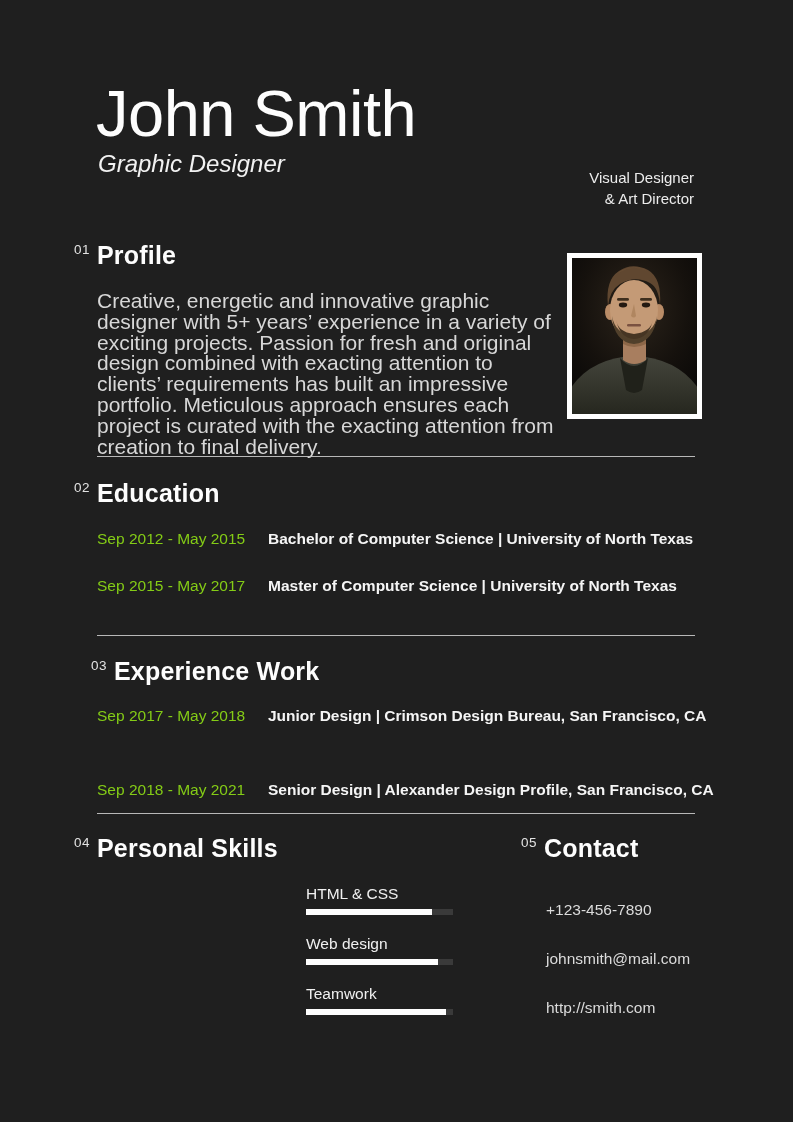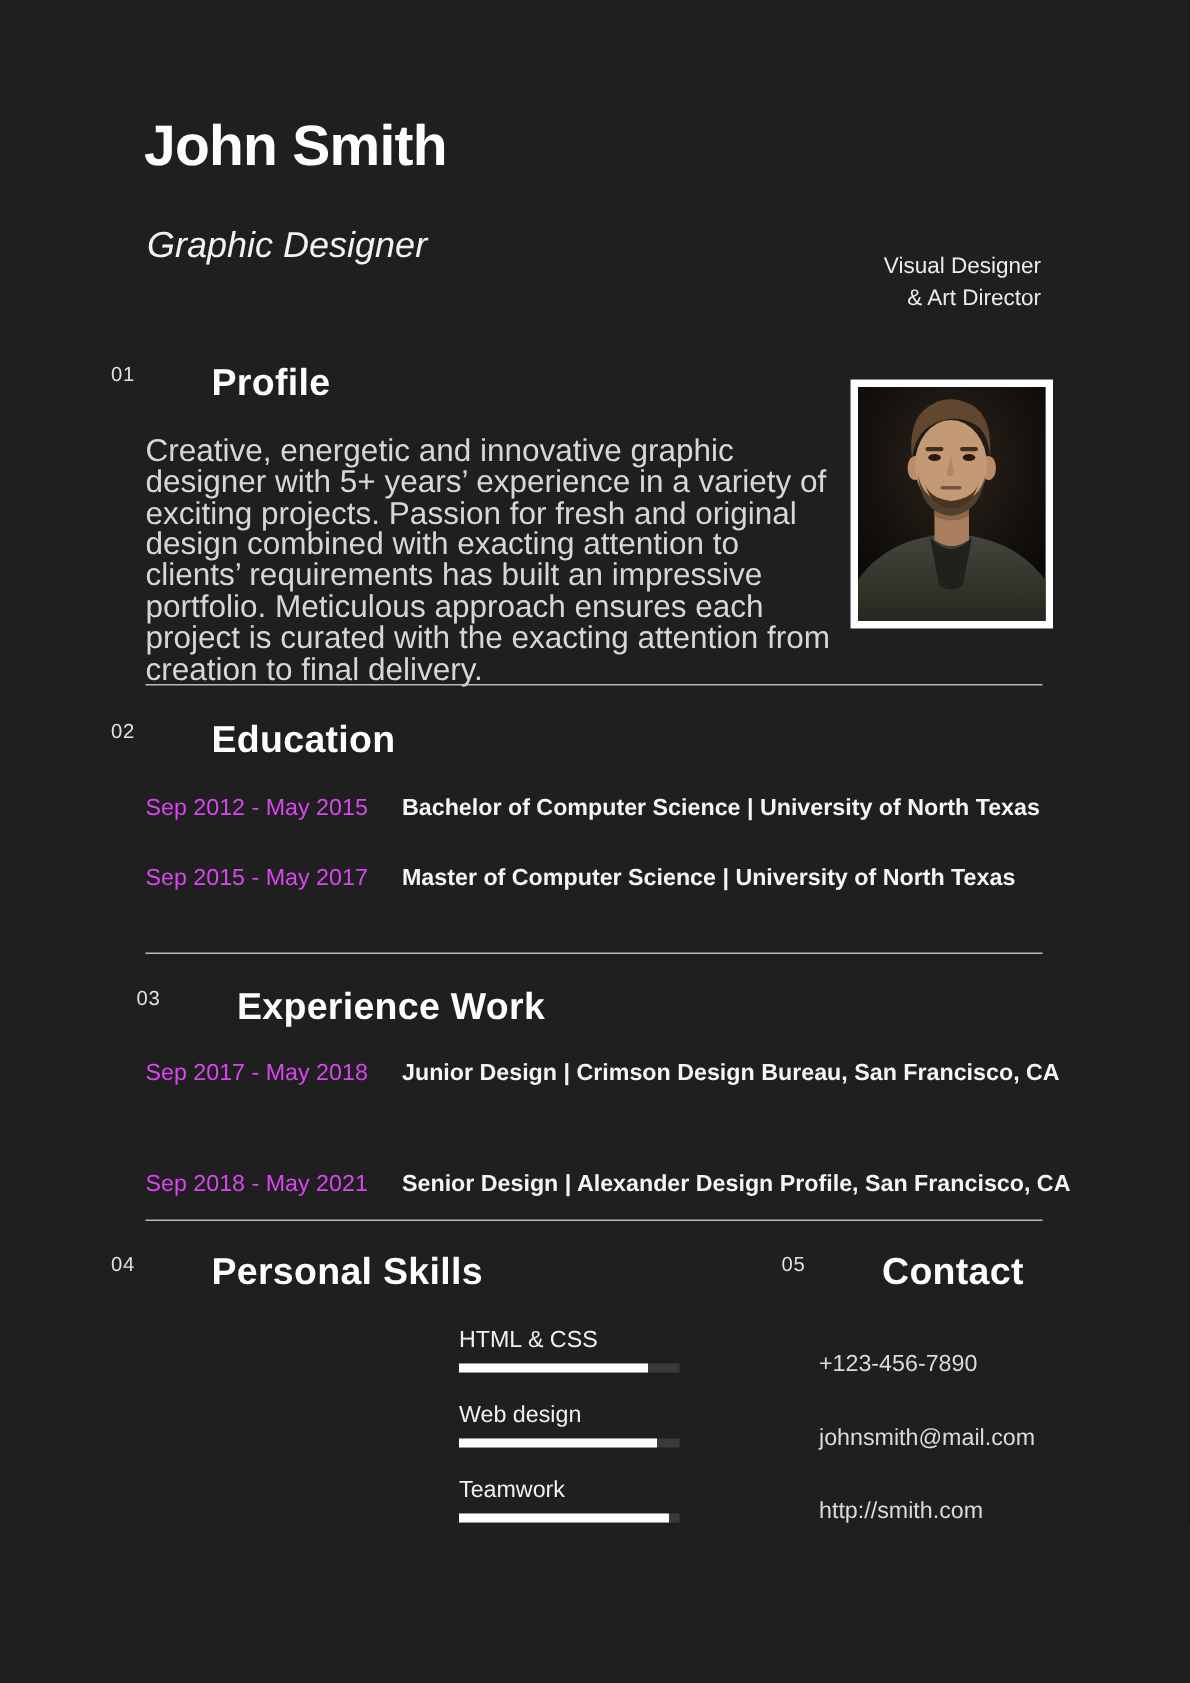--- a/index.html
+++ b/index.html
@@ -5,33 +5,33 @@
   html,body{margin:0;padding:0;background:#141414;}
   .page{
     position:relative;width:793px;height:1122px;overflow:hidden;
     background:#1f1f1f;
     font-family:"Liberation Sans",sans-serif;
     color:#ffffff;
   }
   
   .name{
     position:absolute;left:96px;top:78px;
-    font-size:38px;font-weight:bold;letter-spacing:-0.5px;
+    font-size:65px;font-weight:normal;letter-spacing:-0.5px;
     color:#fdfdfd;line-height:1.1;
   }
   .role{
     position:absolute;left:98px;top:150px;
     font-size:24px;font-weight:normal;color:#f2f2f2;font-style:italic;
   }
   .tagline{
     position:absolute;right:99px;top:167px;
     font-size:15px;line-height:21px;text-align:right;color:#ececec;
   }
   
-  .sec-head{position:absolute;display:flex;align-items:flex-start;gap:44px;}
+  .sec-head{position:absolute;display:flex;align-items:flex-start;}
   .sec-num{
     font-size:13.5px;color:#e2e2e2;width:23px;flex:0 0 auto;
     position:relative;top:-1px;letter-spacing:0.5px;
   }
   .sec-title{
     font-size:25px;font-weight:bold;color:#fdfdfd;line-height:1;
     position:relative;top:0px;letter-spacing:0.2px;
   }
   
   .profile-text{
@@ -47,21 +47,21 @@
   
   .divider{
     position:absolute;left:97px;width:598px;height:1px;
     background:#c9c9c9;opacity:0.9;
   }
   
   .row{
     position:absolute;left:97px;display:flex;align-items:baseline;
     font-size:15.5px;line-height:16px;
   }
-  .row .dates{width:171px;flex:0 0 auto;color:#d946ef;}
+  .row .dates{width:171px;flex:0 0 auto;color:#84cc16;}
   .row .detail{font-weight:bold;color:#f5f5f5;}
   
   .skill-col{position:absolute;top:884px;}
   .skill-col.left{left:99px;width:152px;}
   .skill-col.right{left:306px;width:147px;}
   .skill{margin-bottom:19px;}
   .skill-label{font-size:15.5px;color:#f0f0f0;line-height:20px;}
   .bar{
     margin-top:5px;height:6px;background:#3a3a3a;width:100%;
   }

